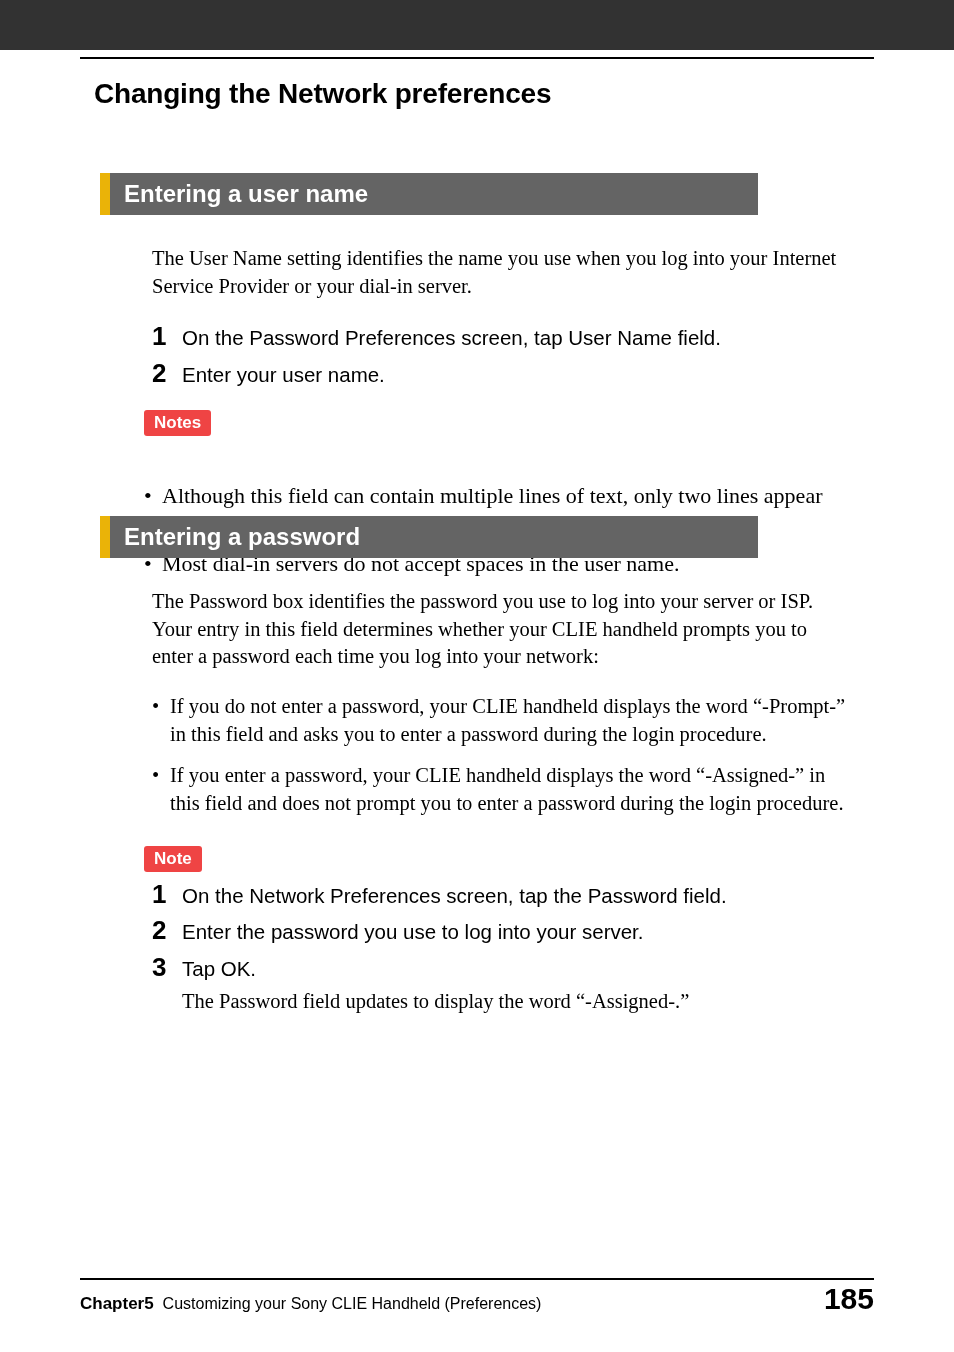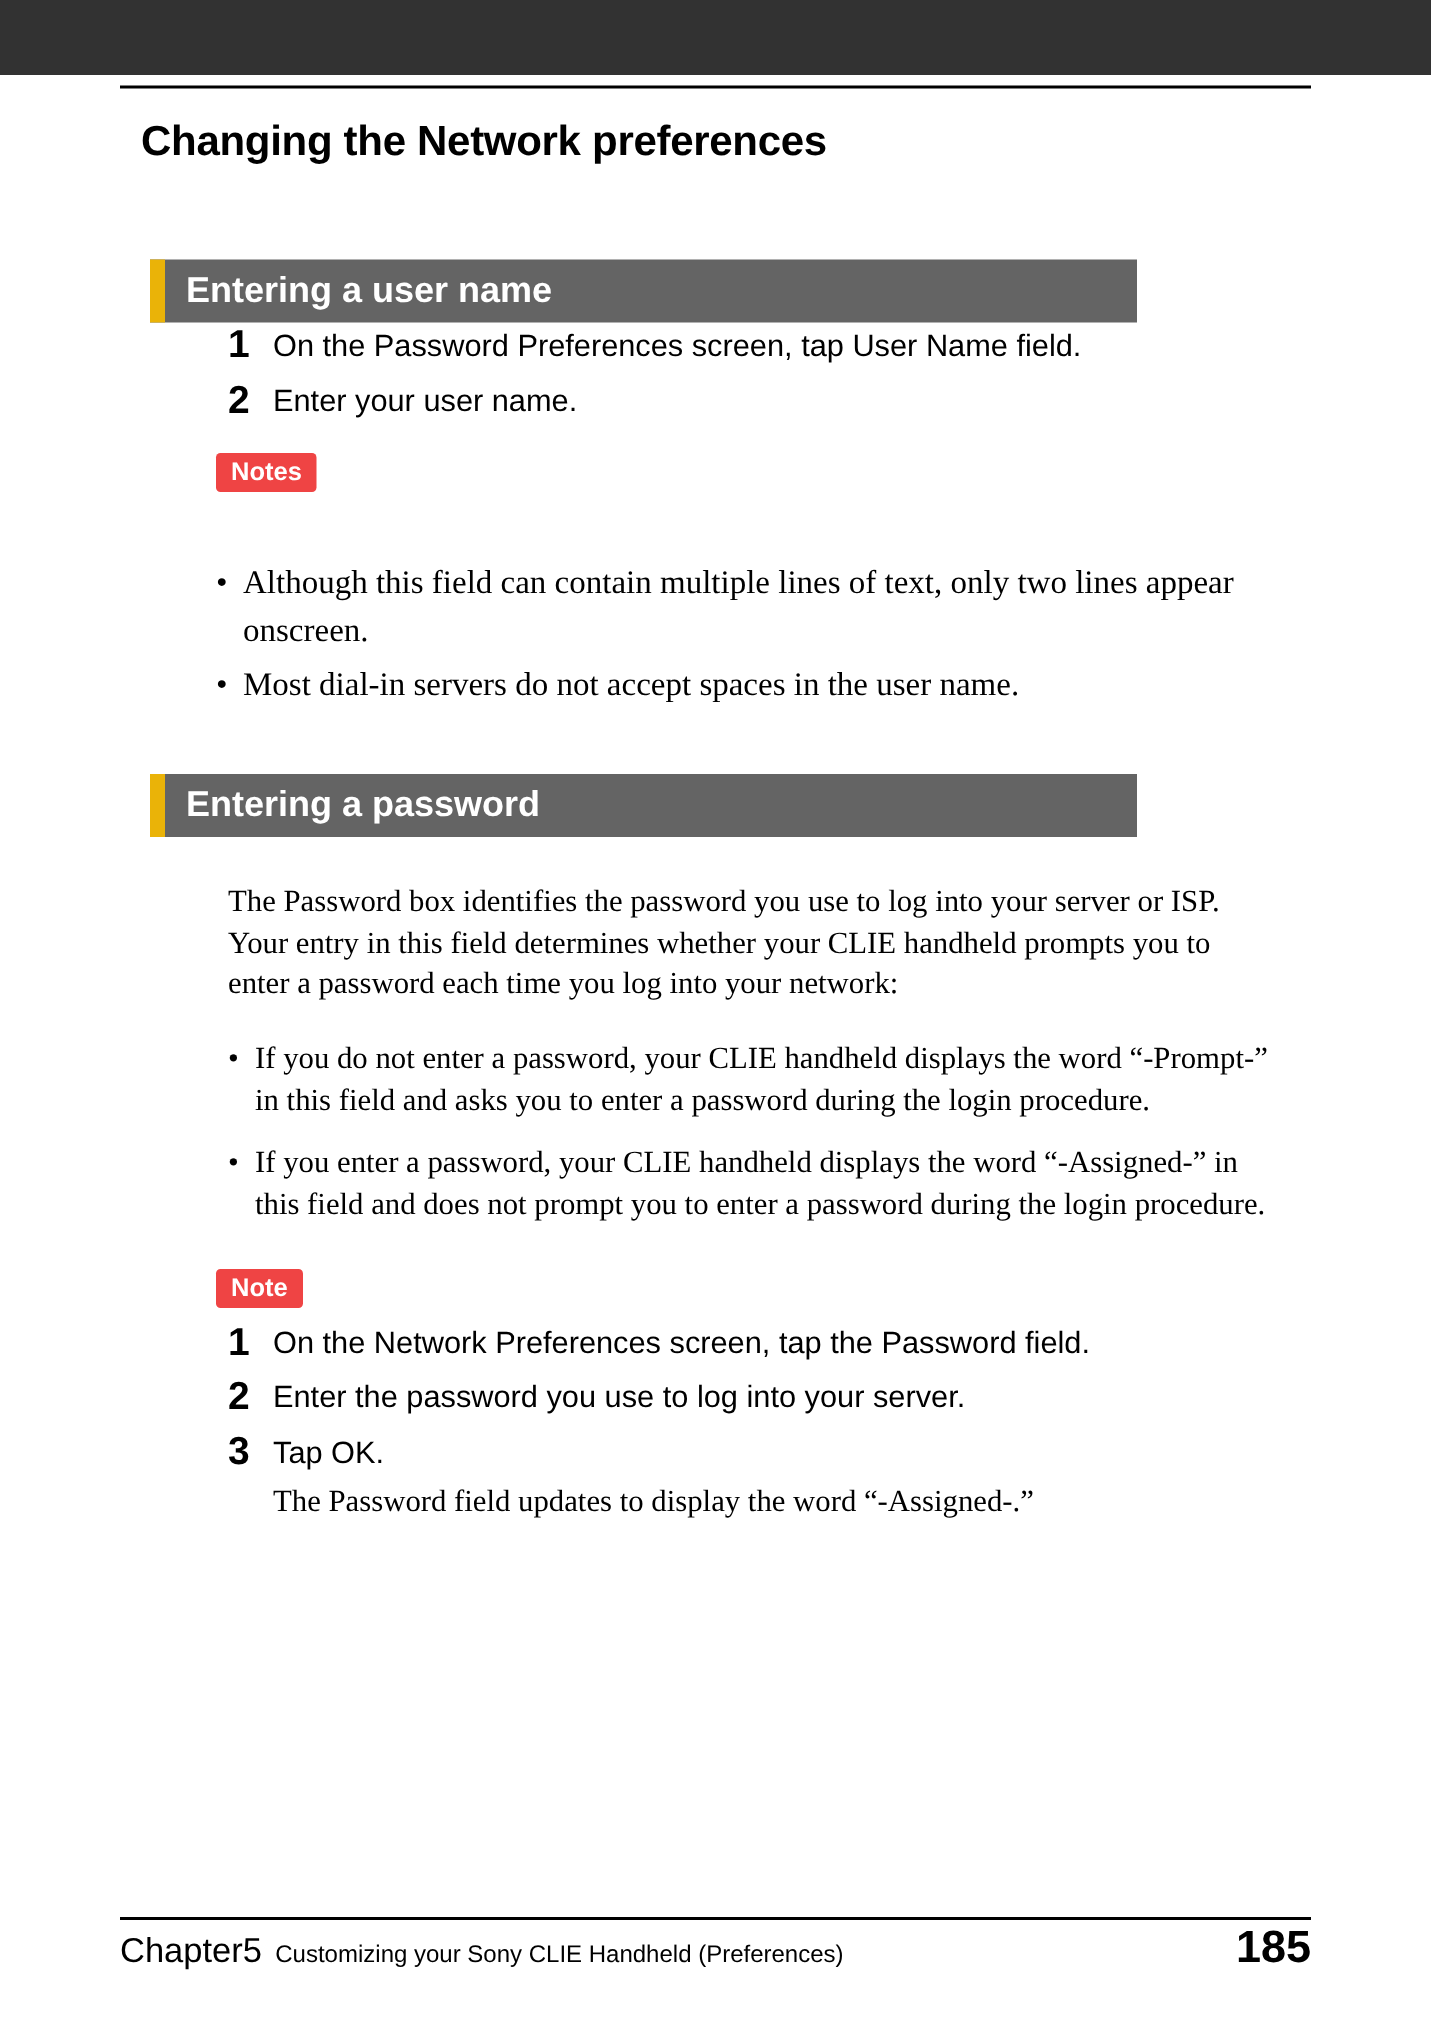--- a/index.html
+++ b/index.html
@@ -22,36 +22,37 @@
   .note-list { margin-left: 64px; font-size: 22px; line-height: 1.45; margin-top: 36px; }
   .note-list li { list-style: none; position: relative; padding-left: 18px; margin-bottom: 4px; }
   .note-list li::before { content: "•"; position: absolute; left: 0; top: 0; }
   .body-list { margin-left: 72px; font-size: 20.5px; line-height: 1.35; width: 700px; }
   .body-list li { list-style: none; position: relative; padding-left: 18px; margin-bottom: 14px; }
   .body-list li::before { content: "•"; position: absolute; left: 0; top: 0; }
   .note-para { margin-left: 64px; font-size: 19px; line-height: 1.4; width: 710px; margin-bottom: 32px; }
   .footer-rule { position: absolute; left: 80px; bottom: 72px; width: 794px; height: 2px; background: #000; }
   .footer { position: absolute; left: 80px; bottom: 36px; width: 794px; display: flex; justify-content: space-between; align-items: baseline; }
   .footer-left { font-family: Arial, Helvetica, sans-serif; font-size: 16px; }
-  .footer-left b { font-weight: 400; font-size: 23px; margin-top: 34px; }
+  .footer-left b { font-weight: 700; font-size: 17px; margin-top: 34px; }
   .footer-right { font-family: Arial, Helvetica, sans-serif; font-weight: 900; font-size: 30px; }
 </style>
 </head>
 <body>
 
 <div class="page">
 
   <div class="top-bar"></div>
   <div class="rule-1"></div>
   <div class="main-title">Changing the Network preferences</div>
 
   <div class="content-block" id="sec1">
     <div class="section-bar">
       <span>Entering a user name</span>
     </div>
+    <p class="intro">The User Name setting identifies the name you use when you log into your Internet Service Provider or your dial-in server.</p>
 
     <div class="step">
       <div class="step-num">1</div>
       <div class="step-text">On the Password Preferences screen, tap User Name field.</div>
     </div>
     <div class="step">
       <div class="step-num">2</div>
       <div class="step-text">Enter your user name.</div>
     </div>
 

